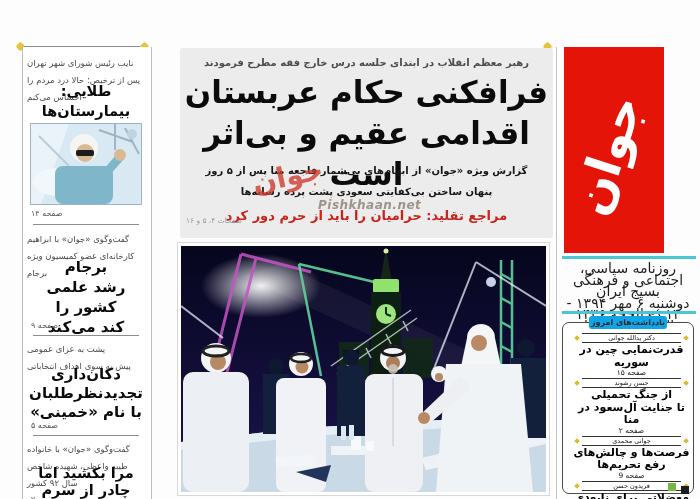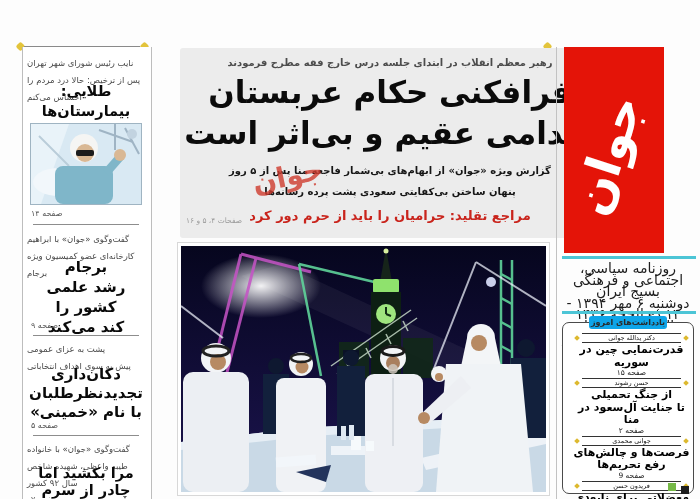--- a/index.html
+++ b/index.html
@@ -15,21 +15,21 @@
 
   
   #left-col{position:absolute;left:22px;top:47px;width:128px;height:452px;
             border-left:1px solid #bdbdbd;border-right:1px solid #bdbdbd;background:#fff;}
   .lk{position:absolute;left:4px;width:118px;font-size:8.5px;line-height:17px;color:#4a4a4a;text-align:left;}
   .lh{position:absolute;left:2px;width:122px;font-weight:bold;color:#0a0a0a;text-align:center;}
   .lp{position:absolute;left:8px;font-size:8px;color:#555;}
   .lsep{position:absolute;left:10px;width:106px;height:1px;background:#8d8d8d;}
 
   
-  #lead-panel{position:absolute;left:180px;top:48px;width:373px;height:190px;background:#ececec;border-radius:3px;padding-left:47px;}
+  #lead-panel{position:absolute;left:180px;top:48px;width:373px;height:190px;background:#ececec;border-radius:3px;}
   #lead-kicker{position:absolute;top:9px;left:0;width:100%;font-size:10px;font-weight:bold;color:#4c4c4c;}
   #lead-headline{position:absolute;top:24px;left:0;width:100%;font-size:31px;font-weight:bold;line-height:41px;color:#0b0b0b;}
   #lead-subhead{position:absolute;top:112px;left:0;width:100%;font-size:10px;font-weight:bold;line-height:21px;color:#161616;}
   #lead-redline{position:absolute;top:160px;left:0;width:100%;font-size:13px;font-weight:bold;color:#c9241c;}
   #lead-pagesref{position:absolute;left:6px;top:168px;font-size:7.5px;color:#9a9a9a;}
   #wm-site{position:absolute;left:138px;top:150px;font-size:12px;font-weight:bold;font-style:italic;
            color:#9b8f84;letter-spacing:.5px;opacity:.95;}
   #wm-scribble{position:absolute;left:72px;top:112px;font-size:28px;font-weight:bold;color:#cf3b2e;
                transform:rotate(-12deg);opacity:.8;}
 
@@ -121,20 +121,21 @@
 
   <div id="lead-panel">
     <div id="lead-kicker" class="fa ctr">رهبر معظم انقلاب در ابتدای جلسه درس خارج فقه مطرح فرمودند</div>
     <div id="lead-headline" class="fa ctr pre">فرافکنی حکام عربستان
 اقدامی عقیم و بی‌اثر است</div>
     <div id="lead-subhead" class="fa ctr pre">گزارش ویژه «جوان» از ابهام‌های بی‌شمار فاجعه منا پس از ۵ روز
 پنهان ساختن بی‌کفایتی سعودی پشت پرده رسانه‌ها</div>
     <div id="lead-redline" class="fa ctr">مراجع تقلید: حرامیان را باید از حرم دور کرد</div>
     <div id="lead-pagesref" class="fa">صفحات ۴، ۵ و ۱۶</div>
     <div id="wm-scribble" class="fa">جوان</div>
+    <div id="wm-site">Pishkhaan.net</div>
   </div>
 
   <div id="main-photo">
     <svg width="365" height="246" viewBox="0 0 365 246">
       <defs>
         <linearGradient id="sky" x1="0" y1="0" x2="0" y2="1">
           <stop offset="0" stop-color="#06061e"></stop>
             <stop offset="1" stop-color="#1c1450"></stop>
         </linearGradient>
         <radialGradient id="glow" cx="0.5" cy="0.5" r="0.5">

